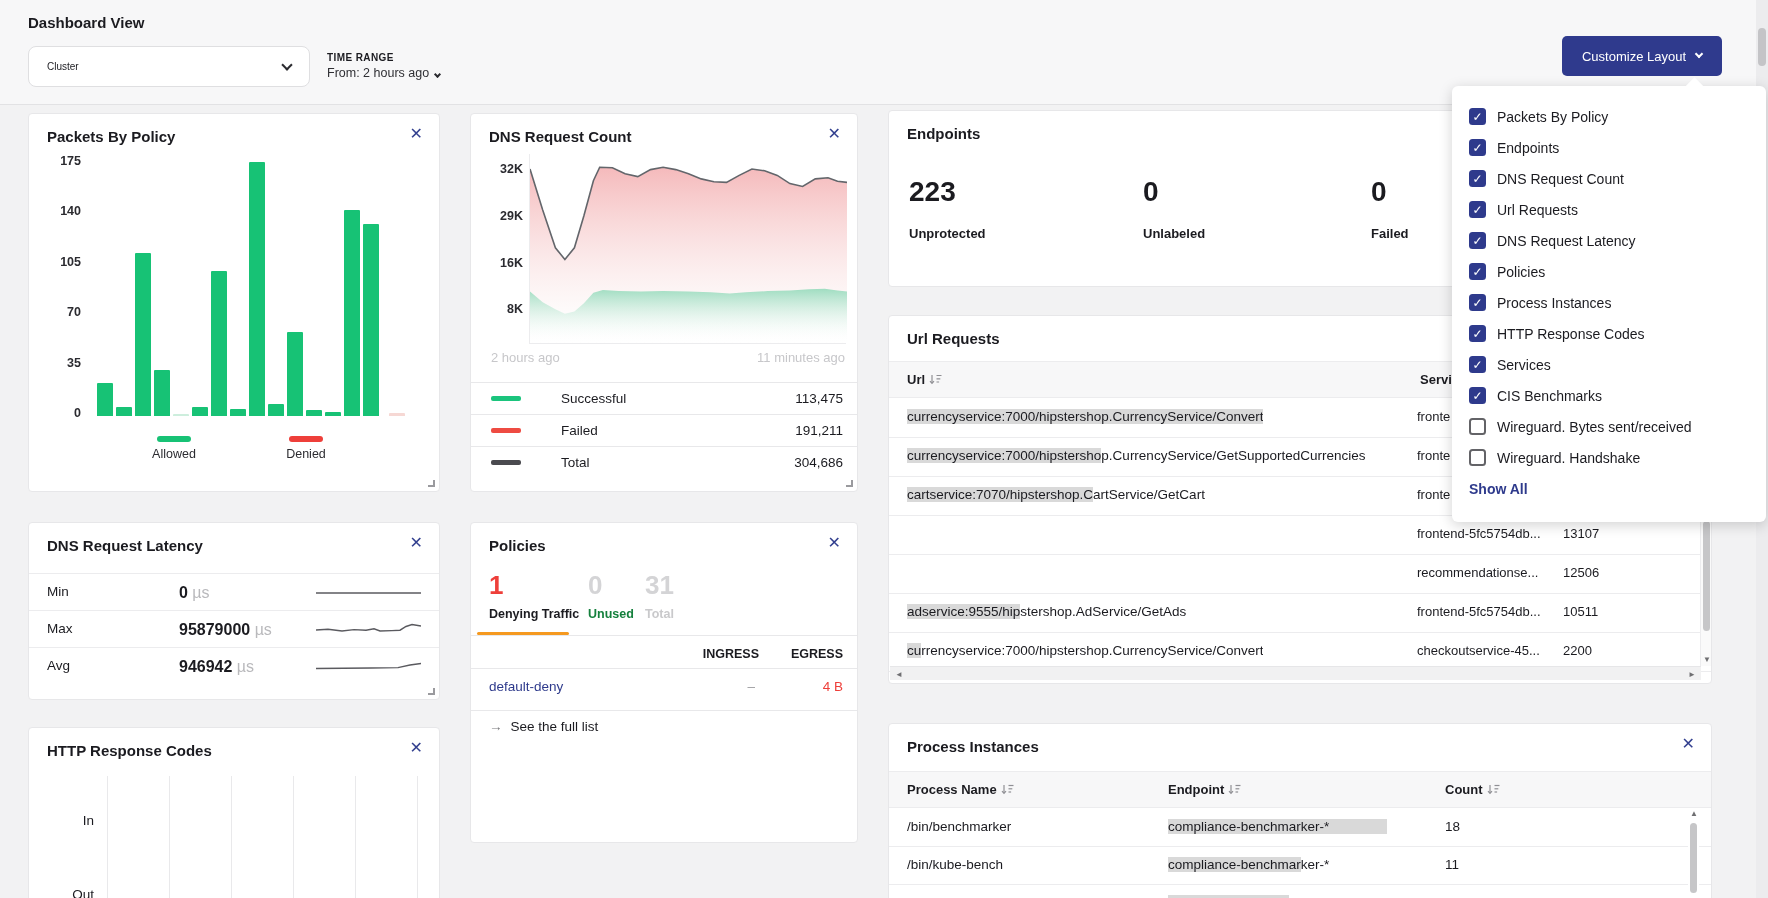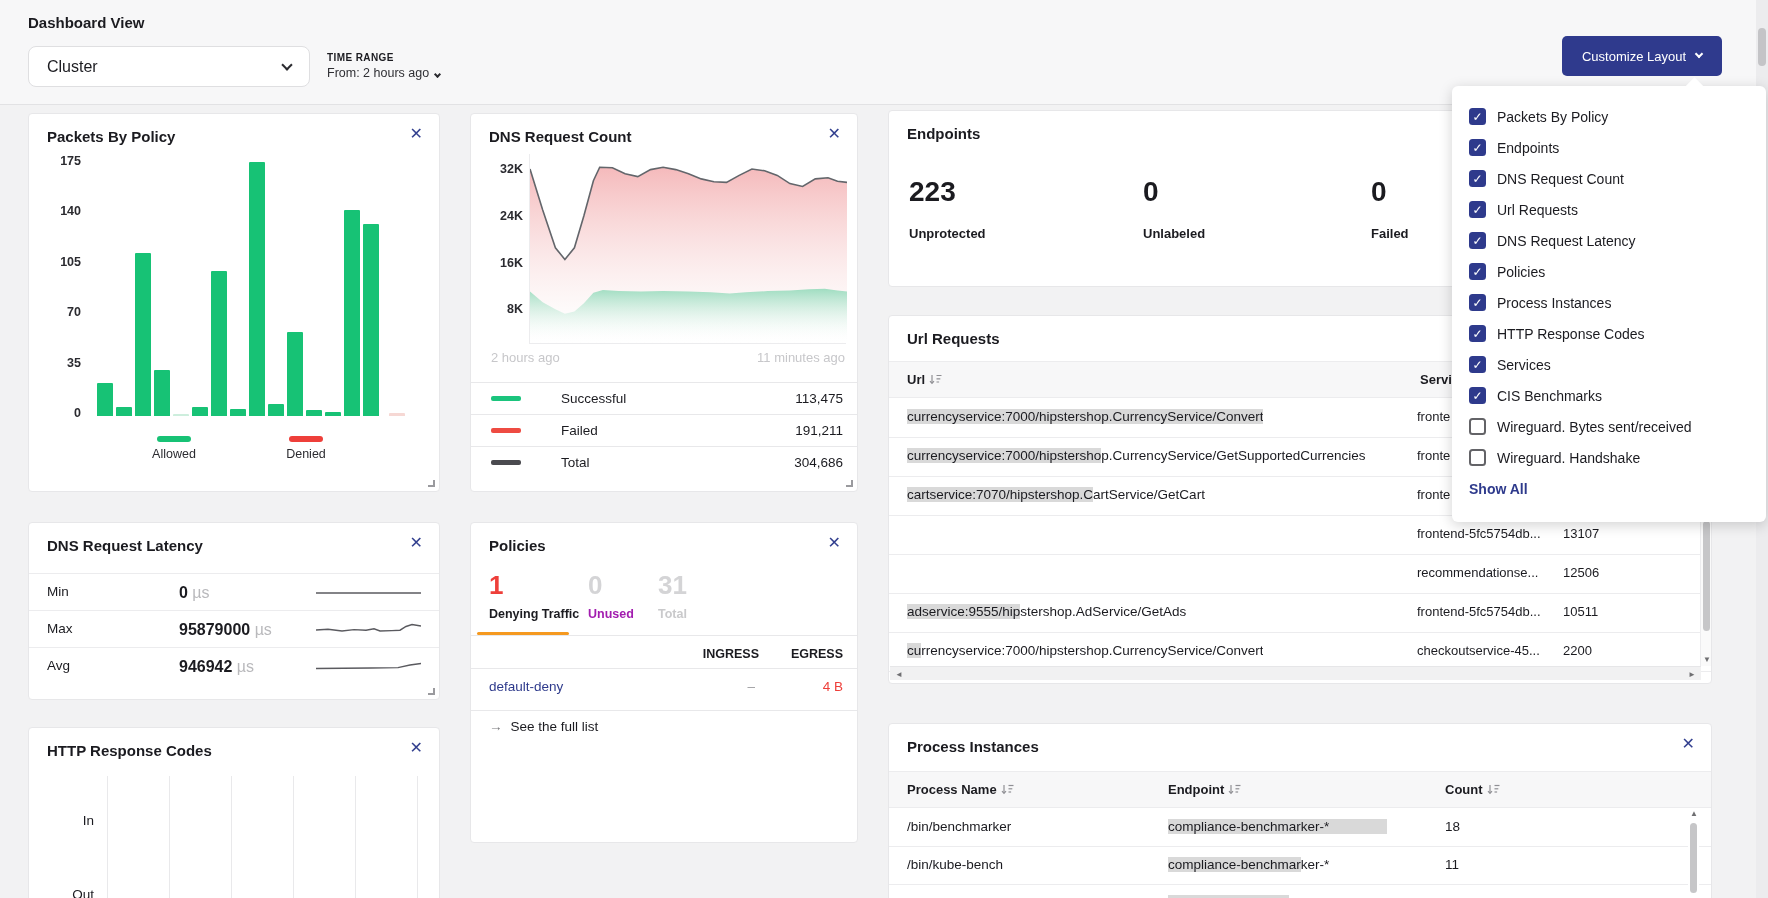--- a/index.html
+++ b/index.html
@@ -3,21 +3,21 @@
 <meta charset="utf-8">
 <style>
   * { margin:0; padding:0; box-sizing:border-box; }
   html,body { width:1768px; height:898px; overflow:hidden; }
   body { font-family:"Liberation Sans", sans-serif; background:#f2f2f3; color:#1b1b20; }
   .page { position:relative; width:1768px; height:898px; overflow:hidden; }
 
   
   .topbar { position:absolute; left:0; top:0; width:100%; height:105px; background:#f7f7f8; border-bottom:1px solid #e2e2e4; }
   .page-title { position:absolute; left:28px; top:14px; font-size:15px; font-weight:bold; }
-  .view-select { position:absolute; left:28px; top:46px; width:282px; height:41px; background:#fff; border:1px solid #dfdfe1; border-radius:8px; display:flex; align-items:center; justify-content:space-between; padding:0 18px; font-size:16px; cursor:pointer; }
+  .view-select { position:absolute; left:28px; top:46px; width:282px; height:41px; background:#fff; border:1px solid #dfdfe1; border-radius:8px; display:flex; align-items:center; justify-content:space-between; padding:0 18px; font-size:10px; cursor:pointer; }
   .chev { width:8px; height:8px; border-right:2px solid #2b2b30; border-bottom:2px solid #2b2b30; transform:rotate(45deg); margin-top:-4px; display:inline-block; }
   .chev.small { width:5px; height:5px; margin-left:6px; border-color:#2b2b30; }
   .chev.white { border-color:#fff; width:6px; height:6px; margin-left:10px; }
   .time-range { position:absolute; left:327px; top:52px; }
   .tr-label { font-size:10px; font-weight:bold; letter-spacing:.4px; }
   .tr-value { font-size:12.5px; color:#2f2f34; margin-top:3px; cursor:pointer; }
   .customize-btn { position:absolute; left:1562px; top:36px; width:160px; height:40px; background:#2f3a8d; color:#fff; border:none; border-radius:5px; font-size:13px; font-family:inherit; display:flex; align-items:center; justify-content:center; cursor:pointer; }
 
   
   .card { position:absolute; background:#fff; border:1px solid #e7e7e9; border-radius:4px; }
@@ -178,21 +178,21 @@
         </div>
       </div>
     <div class="resize-handle"></div>
   </div>
 
   <div class="card" id="card-dnscount">
     <div class="card-title">DNS Request Count</div>
     <span class="close-x">✕</span>
     <div id="dnscount-yaxis">
         <div class="ytick" style="top: 48px;">32K</div>
-        <div class="ytick" style="top: 94.8px;">24K</div>
+        <div class="ytick" style="top: 94.8px;">29K</div>
         <div class="ytick" style="top: 141.6px;">16K</div>
         <div class="ytick" style="top: 188.4px;">8K</div>
       </div>
     <div id="dns-plot">
       <svg width="317" height="190" viewBox="0 0 317 190">
         <defs>
           <linearGradient id="pinkG" x1="0" y1="0" x2="0" y2="1">
             <stop offset="0" stop-color="#f2a6a8" stop-opacity="0.78"></stop>
             <stop offset="0.75" stop-color="#fbeeee" stop-opacity="0.45"></stop>
             <stop offset="1" stop-color="#ffffff" stop-opacity="0"></stop>
@@ -341,23 +341,23 @@
   <div class="card" id="card-policies">
     <div class="card-title">Policies</div>
     <span class="close-x">✕</span>
     <div id="policies-tabs">
         <div class="pol-tab" style="left: 18px;">
           <div class="tv" style="color: rgb(238, 63, 58);">1</div>
           <div class="tl" style="color: rgb(27, 27, 32);">Denying Traffic</div>
         </div>
         <div class="pol-tab" style="left: 117px;">
           <div class="tv" style="color: rgb(212, 212, 214);">0</div>
-          <div class="tl" style="color: #a21caf;">Unused</div>
-        </div>
-        <div class="pol-tab" style="left: 187px;">
+          <div class="tl" style="color: #15803d;">Unused</div>
+        </div>
+        <div class="pol-tab" style="left: 174px;">
           <div class="tv" style="color: rgb(212, 212, 214);">31</div>
           <div class="tl" style="color: rgb(201, 201, 203);">Total</div>
         </div>
       </div>
     <div class="tab-underline"></div>
     <div class="pol-divider" style="top:112px"></div>
     <span class="pol-th" style="right:98px">INGRESS</span>
     <span class="pol-th" style="right:14px">EGRESS</span>
     <div class="pol-divider" style="top:145px"></div>
     <span class="pol-row-name">default-deny</span>

